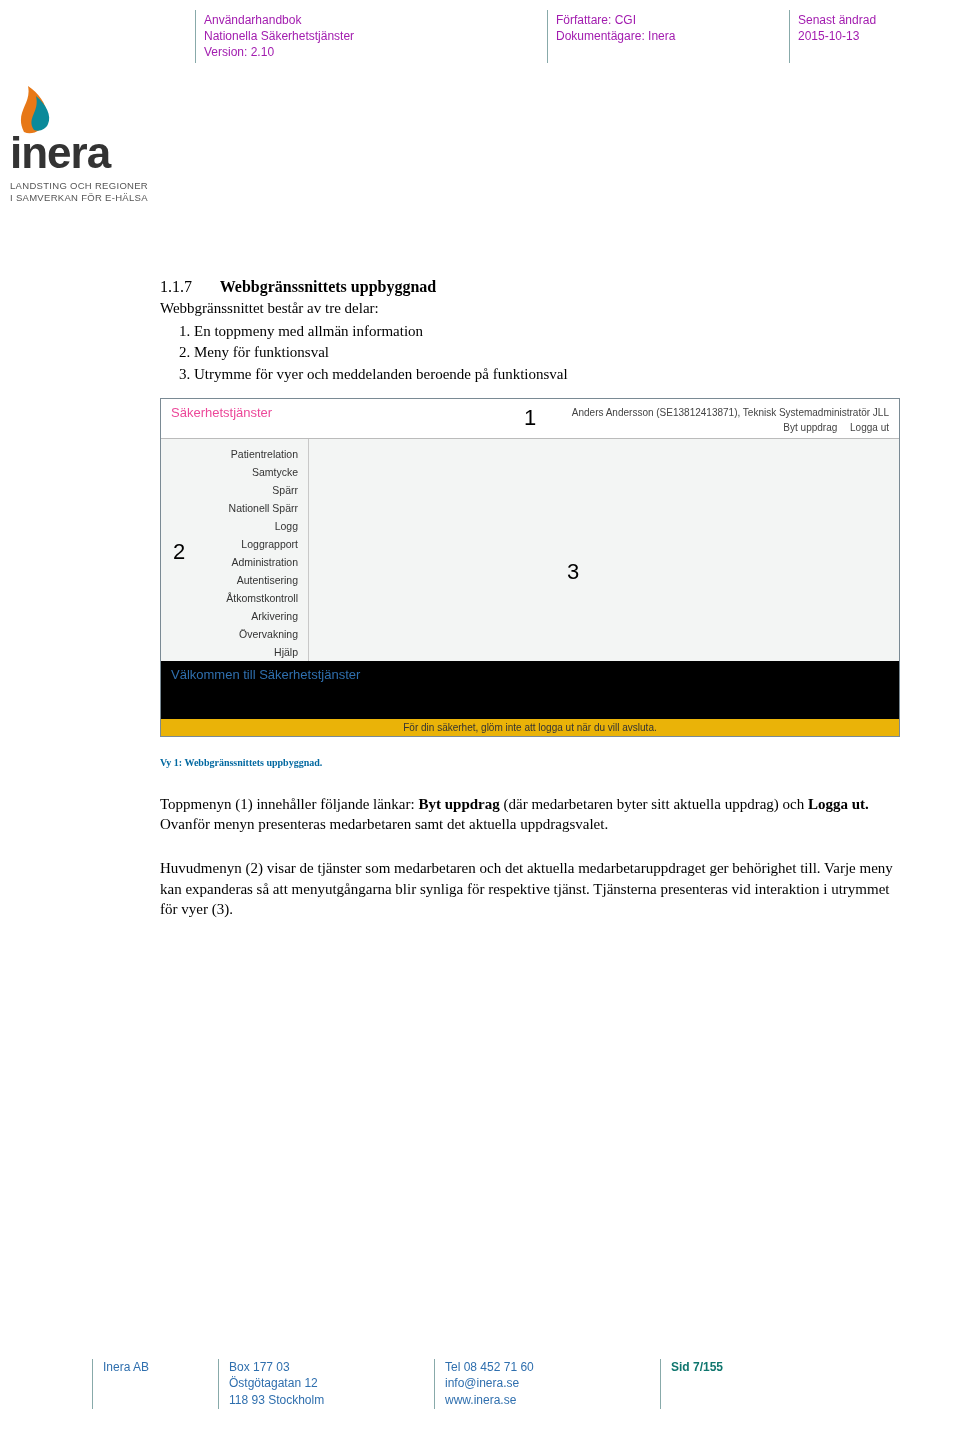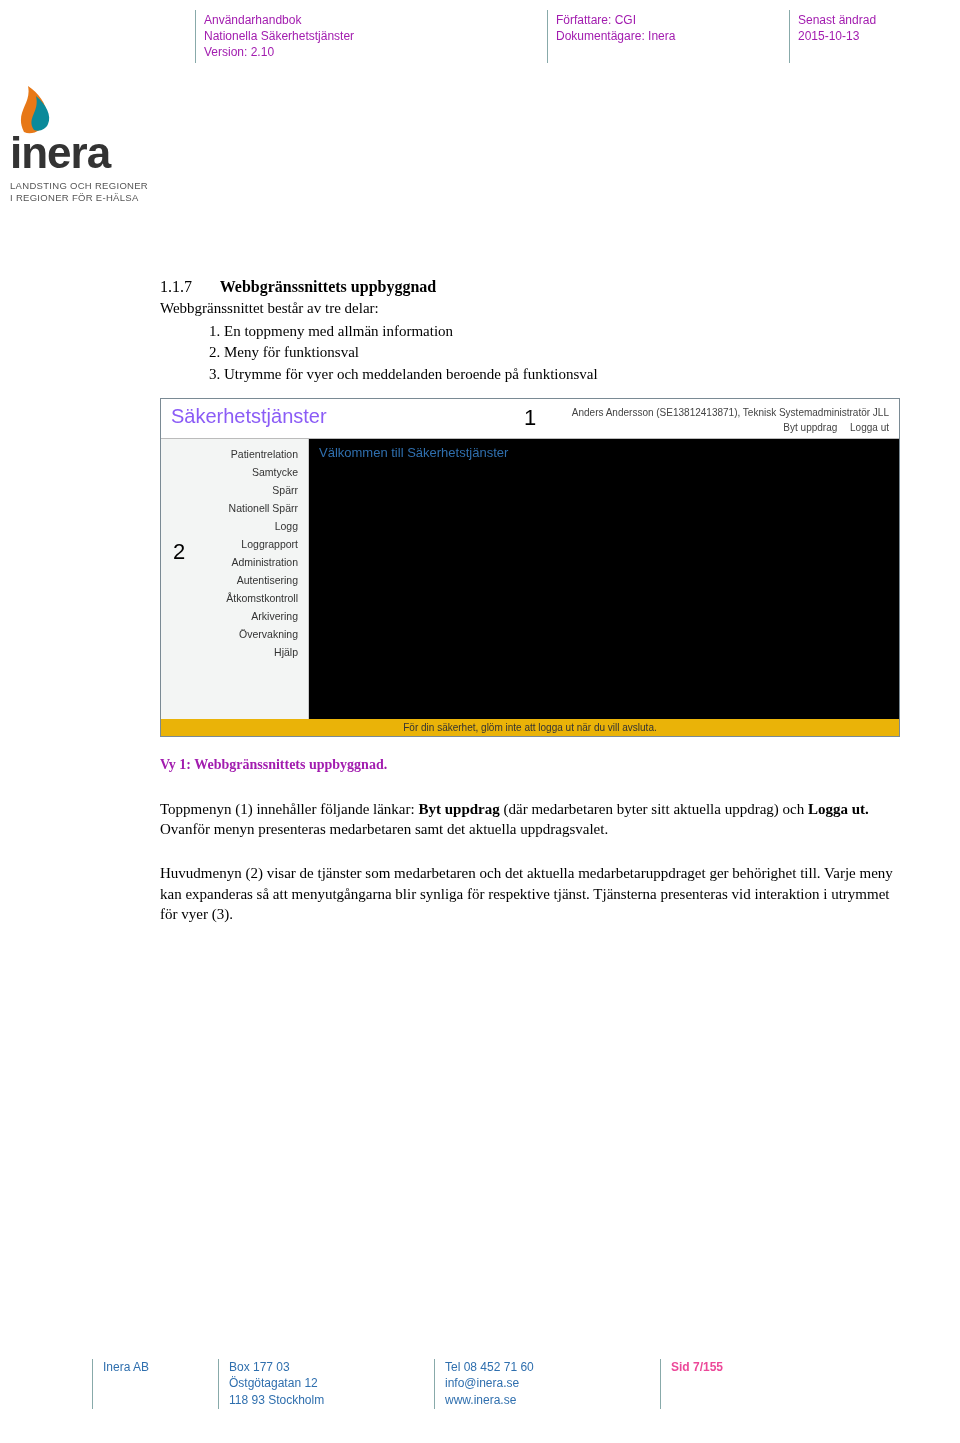--- a/index.html
+++ b/index.html
@@ -65,21 +65,21 @@
     width: 740px;
   }
   .content h3 {
     font-weight: 700;
     font-size: 16px;
     margin-bottom: 4px;
   }
   .content h3 .num { display:inline-block; width: 56px; font-weight:400;}
   .content p.intro { margin-bottom: 4px; }
   .content ol {
-    margin-left: 64px;
+    margin-left: 34px;
     margin-bottom: 14px;
   }
   .content ol li { margin-bottom: 1px; line-height:1.35; }
 
   
   .figure {
     width: 740px;
     border: 1px solid #7a8a94;
     background: #f3f5f4;
     font-family: Arial, sans-serif;
@@ -90,48 +90,48 @@
     margin-bottom: 20px;
   }
   .fig-topbar {
     background: #fff;
     border-bottom: 1px solid #bbb;
     padding: 6px 10px 3px 10px;
     display:flex;
     justify-content: space-between;
     align-items:flex-start;
   }
-  .fig-title { font-size: 20px; color:#8b5cf6; font-weight:400; font-family: Arial, sans-serif;}
+  .fig-title { font-size: 13px; color:#ec4899; font-weight:400; font-family: Arial, sans-serif;}
   .fig-userline { text-align:right; font-size:10px; color:#444; line-height:1.5;}
   .fig-userline .links span { margin-left:10px; }
-  .fig-body { display:flex; height: 280px; }
+  .fig-body { display:flex; height: 280px; flex-direction: column; }
   .fig-side {
     width: 148px; border-right:1px solid #c8c8c8;
     background:#f3f5f4;
     padding-top:6px;
   }
   .fig-side .side-item { text-align:right; padding:3px 10px; font-size:10.5px; color:#333;}
   .fig-main { flex:1; background:#000000; position:relative; }
   .fig-main .welcome { color:#2f6fae; font-size:13px; padding:6px 10px; }
   .fig-footer { background:#eab308; text-align:center; font-size:10px; padding:3px 0;}
   .ann-num {
     position:absolute;
     font-family: Arial, sans-serif;
     font-size: 22px;
     color:#000;
   }
   .ann-1 { top: 6px; left: 50%; transform:translateX(-50%);}
   .ann-2 { top: 140px; left: 12px;}
   .ann-3 { top: 160px; left: 55%;}
 
   .caption {
-    color: #a21caf;
+    color: #0369a1;
     font-weight: 700;
     font-family: "Times New Roman", serif;
-    font-size: 14px;
+    font-size: 10px;
     margin-bottom: 26px;
   }
 
   .para { margin-bottom: 24px; line-height: 1.35; }
 
   
   .footer {
     position: absolute;
     bottom: 34px;
     left: 92px;
@@ -144,21 +144,21 @@
   }
   .footer .fcol {
     border-left: 1px solid #8aa;
     padding: 0 10px;
     line-height: 1.4;
   }
   .footer .fcol.c1 { width: 110px; }
   .footer .fcol.c2 { width: 200px; }
   .footer .fcol.c3 { width: 210px; }
   .footer .fcol.c4 { width: 210px; }
-  .footer .fcol.c5 { width: 106px; font-weight:700; color:#ec4899;}
+  .footer .fcol.c5 { width: 106px; font-weight:700; color:#0f766e;}
 </style>
 </head>
 <body>
 
 <div class="top-header sans">
   <div class="col">
     <div>Användarhandbok</div>
     <div>Nationella Säkerhetstjänster</div>
     <div>Version: 2.10</div>
   </div>
@@ -175,21 +175,21 @@
 <div class="logo-wrap">
   <svg class="flame" viewBox="0 0 46 62">
     <path d="M14 60 C 4 40 22 32 18 14 C 30 22 40 36 36 50 C 33 58 22 64 14 60 Z" fill="#e77817"></path>
     <path d="M24 58 C 16 46 30 40 26 24 C 36 32 42 44 38 52 C 36 57 30 60 24 58 Z" fill="#0a8a9a"></path>
   </svg>
   <div class="logo-text">
     <span>inera</span>
   </div>
   <div class="logo-sub">
     <div>LANDSTING OCH REGIONER</div>
-    <div>I REGIONER FÖR E-HÄLSA</div>
+    <div>I SAMVERKAN FÖR E-HÄLSA</div>
   </div>
 </div>
 
 <div class="content">
   <h3>
     <span class="num">1.1.7</span>
     <span>Webbgränssnittets uppbyggnad</span>
   </h3>
   <p class="intro">Webbgränssnittet består av tre delar:</p>
   <ol>

